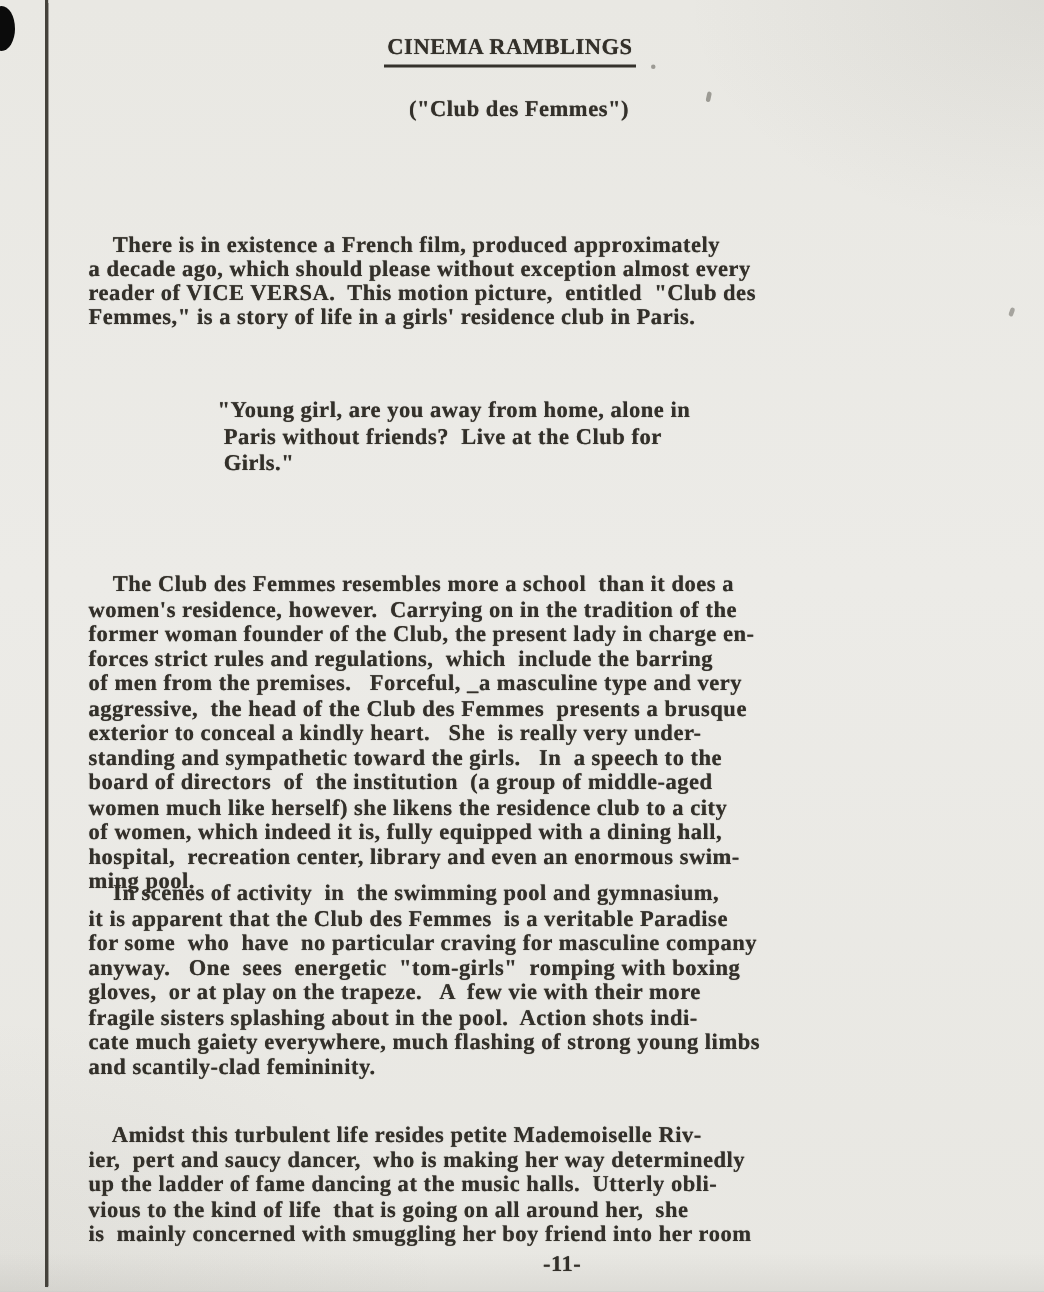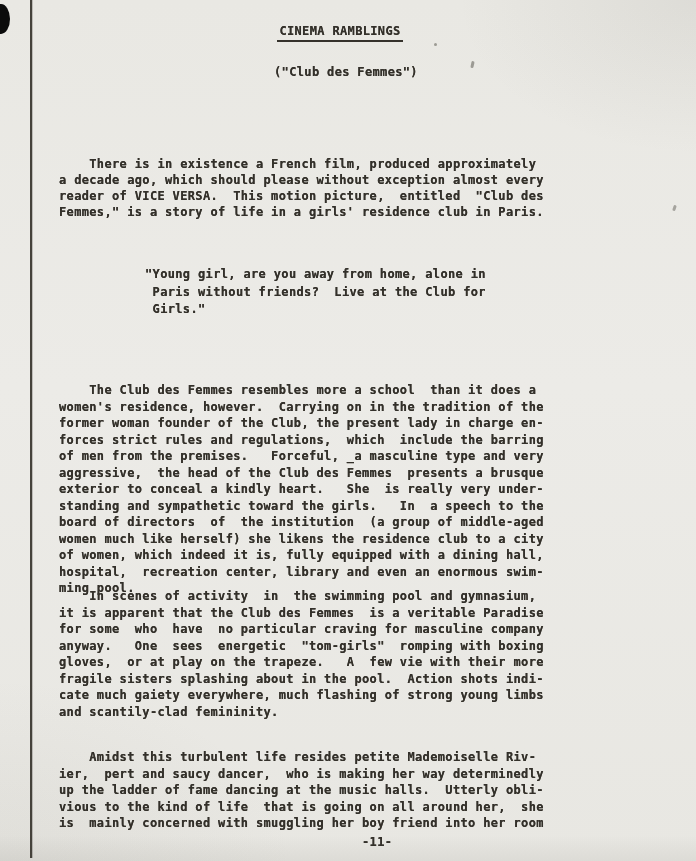--- a/index.html
+++ b/index.html
@@ -11,23 +11,24 @@
     background:
       radial-gradient(340px 220px at 100% 0%, rgba(118,116,108,0.10), transparent 70%),
       radial-gradient(420px 260px at 0% 100%, rgba(118,116,108,0.08), transparent 70%),
       linear-gradient(0deg, rgba(116,114,108,0.10), transparent 3%),
       linear-gradient(180deg, #e9e8e3 0%, #ecebe7 45%, #e8e7e2 100%);
     font-family:"DejaVu Sans Mono", monospace;
     font-weight:bold;
     color:#33302a;
   }
   .ink{
-    font-size:12px;
+    font-size:15px;
     letter-spacing:0.35px;
     text-shadow:0 0 0.5px rgba(50,47,40,0.85);
+    font-family:Liberation Serif, serif;
   }
   .margin-rule{
     position:absolute;left:30px;top:0;
     width:2px;height:858px;
     background:#45423b;
     box-shadow:0.6px 0 0.6px rgba(69,66,59,0.45);
   }
   .punch{
     position:absolute;left:-8px;top:4px;
     width:18px;height:30px;

